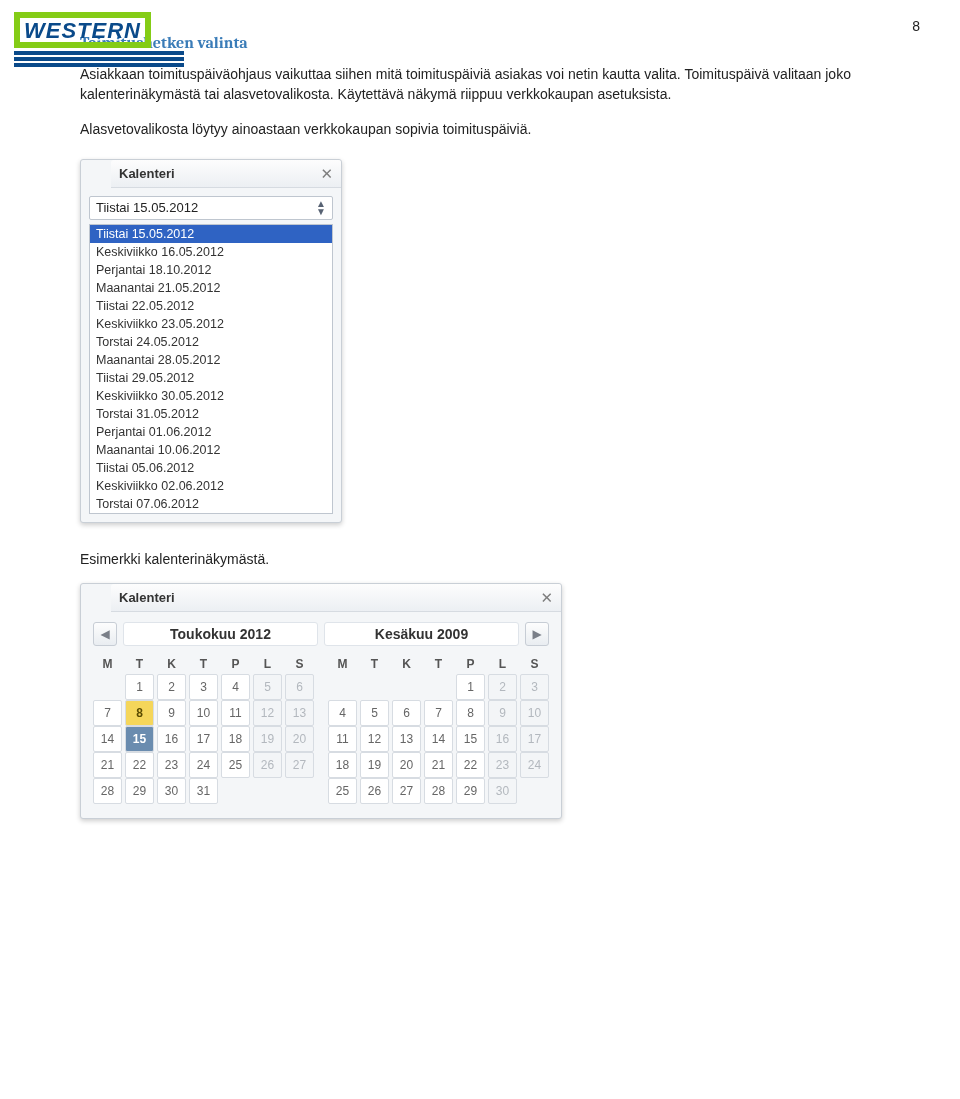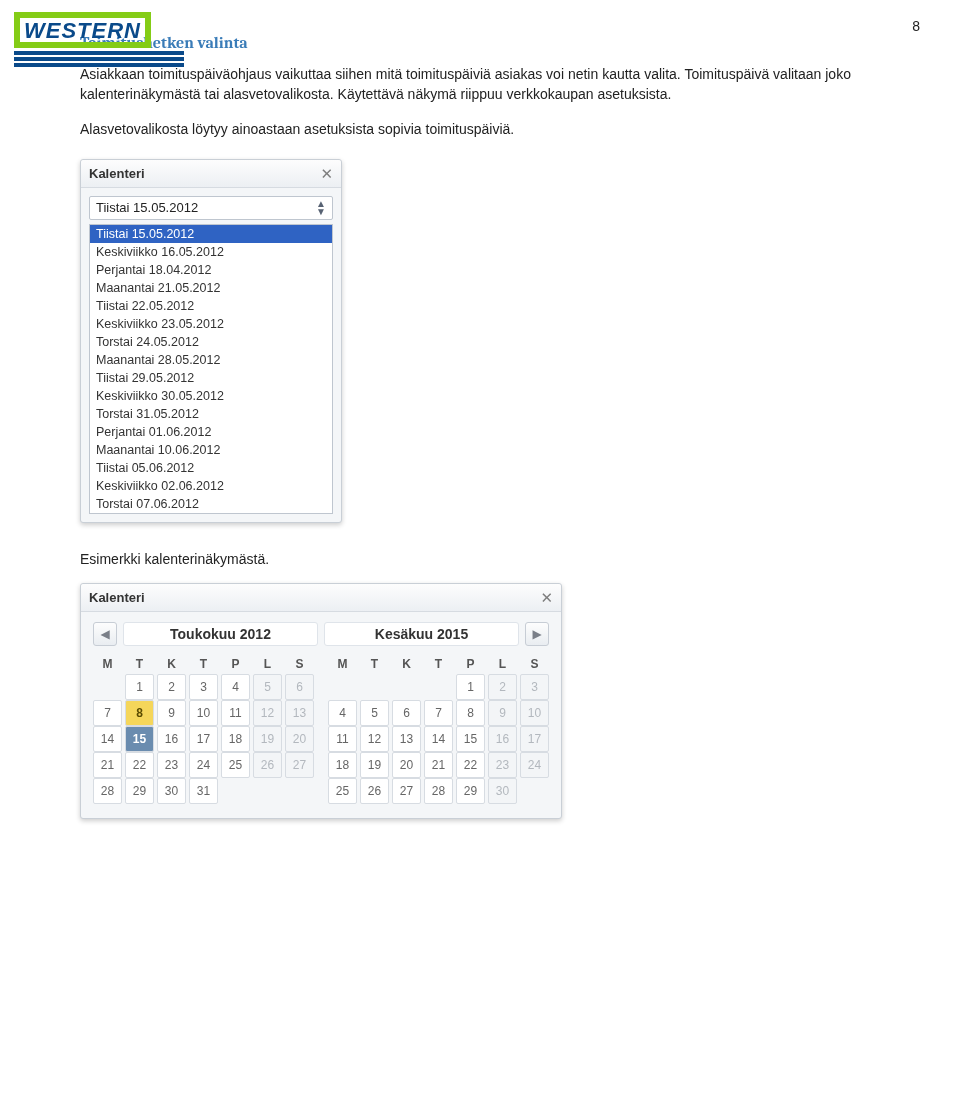--- a/index.html
+++ b/index.html
@@ -79,20 +79,21 @@
     font-size: 13px;
   }
   .widget-header {
     display: flex;
     align-items: center;
     justify-content: space-between;
     padding: 6px 8px;
     border-bottom: 1px solid #d6dbe1;
     background: linear-gradient(#fdfdfd,#eceff3);
     border-radius: 3px 3px 0 0;
+    margin-left: 30px;
   }
   .widget-title {
     font-weight: 700;
     color: #333;
   }
   .close-x {
     color: #7e7e7e;
     font-size: 15px;
     line-height: 1;
   }
@@ -231,39 +232,39 @@
       <div class="logo-bar"></div>
       <div class="logo-bar"></div>
       <div class="logo-bar"></div>
     </div>
   </div>
   <div class="page-number">8</div>
 
   <h2 class="h2">Toimitushetken valinta</h2>
 
   <p class="body">Asiakkaan toimituspäiväohjaus vaikuttaa siihen mitä toimituspäiviä asiakas voi netin kautta valita. Toimituspäivä valitaan joko kalenterinäkymästä tai alasvetovalikosta. Käytettävä näkymä riippuu verkkokaupan asetuksista.</p>
-  <p class="body">Alasvetovalikosta löytyy ainoastaan asetuksista sopivia toimituspäiviä.</p>
+  <p class="body">Alasvetovalikosta löytyy ainoastaan verkkokaupan sopivia toimituspäiviä.</p>
 
   <div class="widget">
     <div class="widget-header">
       <span class="widget-title">Kalenteri</span>
       <span class="close-x">✕</span>
     </div>
     <div class="widget-body">
       <div class="select-box">
         <span>Tiistai 15.05.2012</span>
         <span class="select-carets">
           <span>▲</span>
             <span>▼</span>
         </span>
       </div>
       <div class="option-list" id="option-list">
           <div class="opt selected">Tiistai 15.05.2012</div>
           <div class="opt">Keskiviikko 16.05.2012</div>
-          <div class="opt">Perjantai 18.04.2012</div>
+          <div class="opt">Perjantai 18.10.2012</div>
           <div class="opt">Maanantai 21.05.2012</div>
           <div class="opt">Tiistai 22.05.2012</div>
           <div class="opt">Keskiviikko 23.05.2012</div>
           <div class="opt">Torstai 24.05.2012</div>
           <div class="opt">Maanantai 28.05.2012</div>
           <div class="opt">Tiistai 29.05.2012</div>
           <div class="opt">Keskiviikko 30.05.2012</div>
           <div class="opt">Torstai 31.05.2012</div>
           <div class="opt">Perjantai 01.06.2012</div>
           <div class="opt">Maanantai 10.06.2012</div>
@@ -280,21 +281,21 @@
     <div class="widget-header">
       <span class="widget-title">Kalenteri</span>
       <span class="close-x">✕</span>
     </div>
     <div class="cal-body">
       <div class="months-row">
         <div class="nav-btn">
           <span>◀</span>
         </div>
         <div class="month-label">Toukokuu 2012</div>
-        <div class="month-label">Kesäkuu 2015</div>
+        <div class="month-label">Kesäkuu 2009</div>
         <div class="nav-btn">
           <span>▶</span>
         </div>
       </div>
       <div class="months-grid">
         <div class="month" id="month-may">
             <div class="dow-row">
               <div class="dow">M</div>
               <div class="dow">T</div>
               <div class="dow">K</div>

